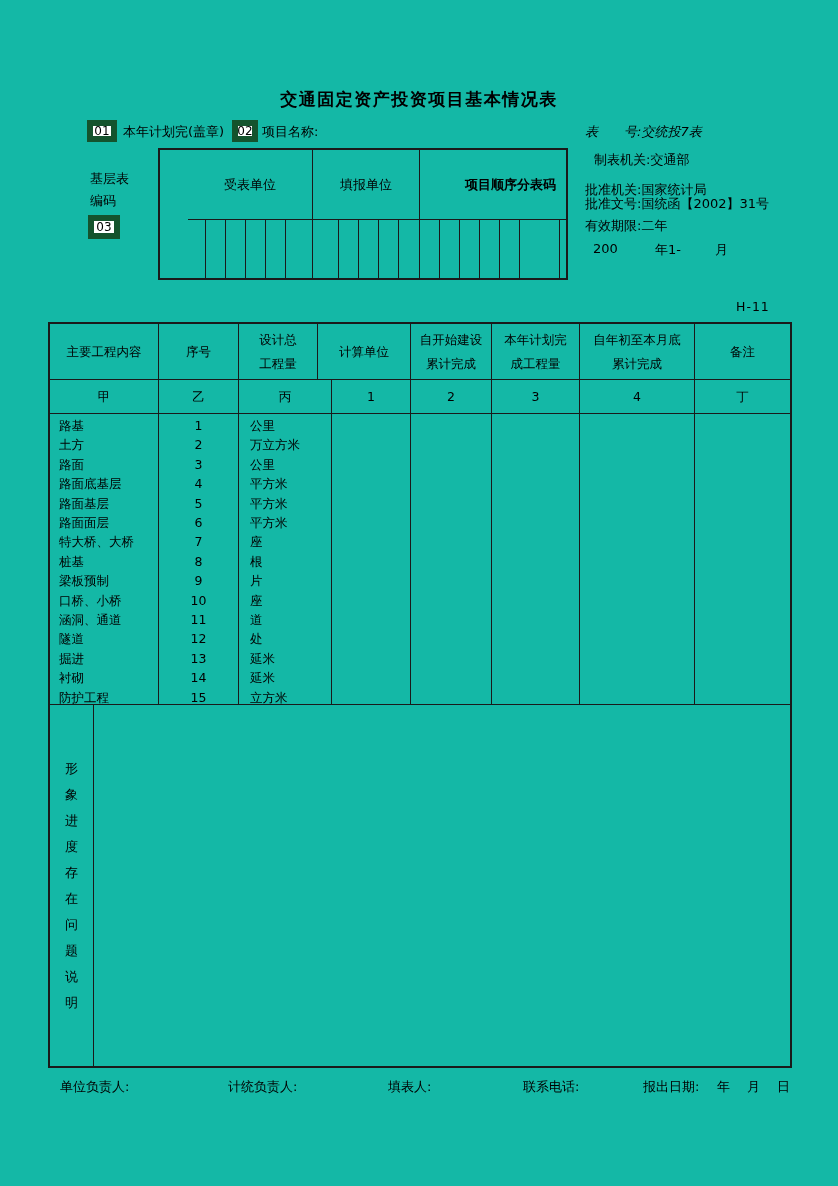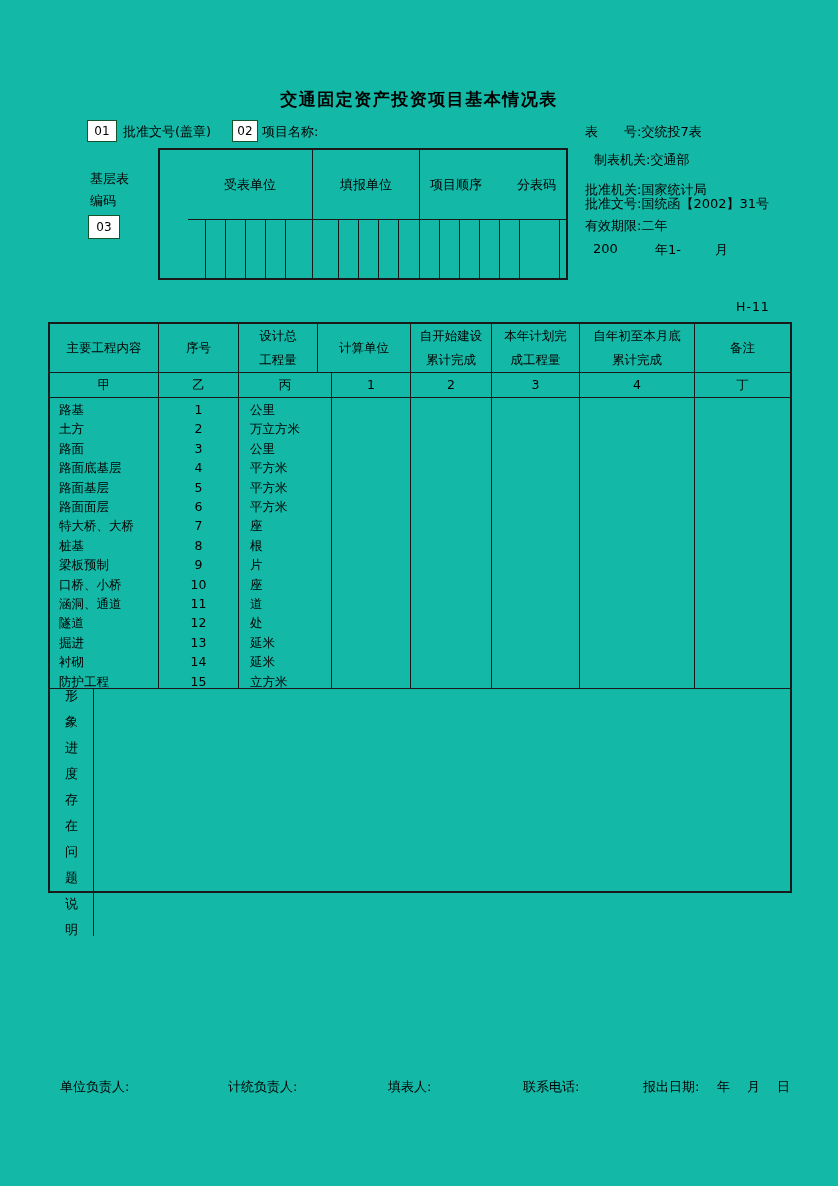--- a/index.html
+++ b/index.html
@@ -5,39 +5,39 @@
   * { margin:0; padding:0; box-sizing:border-box; }
   html,body { background:#fff; }
   body { font-family:"DejaVu Sans", sans-serif; color:#000; }
   .page { position:relative; width:838px; height:1186px; background:#14b8a6; overflow:hidden; }
 
   .title { position:absolute; left:0; right:0; top:88px; text-align:center;
            font-size:17px; font-weight:bold; letter-spacing:1.5px; }
 
   .lbl { position:absolute; font-size:13px; white-space:nowrap; line-height:16px; }
 
-  .codebox { position:absolute; border:1px solid #14532d; font-size:12px;
+  .codebox { position:absolute; border:6px solid #14532d; font-size:12px;
              display:flex; align-items:center; justify-content:center; background:#fff; }
 
   
   .ctable { position:absolute; left:158px; top:148px; width:410px; height:132px;
             border:2px solid #1a1a1a; display:flex; flex-direction:column;padding-left:28px; }
   .chead { display:flex; height:70px; border-bottom:1px solid #1a1a1a; }
   .ch { display:flex; align-items:center; justify-content:center;
         font-size:13px; border-right:1px solid #1a1a1a; }
-  .ch.last { border-right:none; justify-content:space-between; padding:0 10px; }
+  .ch.last { border-right:none; justify-content:flex-end; padding:0 10px;font-weight:bold; }
   .ccells { display:flex; flex:1; }
   .ccell { border-right:1px solid #1a1a1a; height:100%; }
   .ccell:last-child { border-right:none; flex:1; }
 
   
   .meta-line { position:absolute; font-size:13px; white-space:nowrap; }
 
   
-  .mtable { position:absolute; left:48px; top:322px; width:744px; height:571px;
+  .mtable { position:absolute; left:48px; top:322px; width:744px; height:746px;
             border:2px solid #1a1a1a; display:flex; flex-direction:column; }
   .mrow { display:flex; width:100%; }
   .mrow.h1 { height:56px; border-bottom:1px solid #1a1a1a; }
   .mrow.h2 { height:34px; border-bottom:1px solid #1a1a1a; }
   .mrow.band { height:291px; border-bottom:1px solid #1a1a1a; }
   .mrow.bottom { flex:1; }
   .hc { border-right:1px solid #1a1a1a; display:flex; flex-direction:column;
         align-items:center; justify-content:center; font-size:12.5px; line-height:24px;
         text-align:center; }
   .hc.lastc { border-right:none; }
@@ -58,25 +58,25 @@
   .footer-item { position:absolute; top:1078px; font-size:13px; white-space:nowrap; }
 </style>
 </head>
 <body>
 
 <div class="page">
 
   <div class="title">交通固定资产投资项目基本情况表</div>
 
   <div class="codebox" style="left:87px; top:120px; width:30px; height:22px;">01</div>
-  <div class="lbl" style="left:123px; top:124px;">批准文号(盖章)</div>
+  <div class="lbl" style="left:123px; top:124px;">本年计划完(盖章)</div>
   <div class="codebox" style="left:232px; top:120px; width:26px; height:22px;">02</div>
   <div class="lbl" style="left:262px; top:124px;">项目名称:</div>
 
-  <div class="meta-line" style="left:585px; top:123px;">
+  <div class="meta-line" style="left:585px; top:123px;font-style:italic;">
     <span>表　　号:</span><span>交统投7表</span>
   </div>
 
   <div class="lbl" style="left:90px; top:171px;">基层表</div>
   <div class="lbl" style="left:90px; top:193px;">编码</div>
   <div class="codebox" style="left:88px; top:215px; width:32px; height:24px;">03</div>
 
   <div class="ctable">
     <div class="chead">
       <div class="ch" style="flex:0 0 125px;">受表单位</div>

